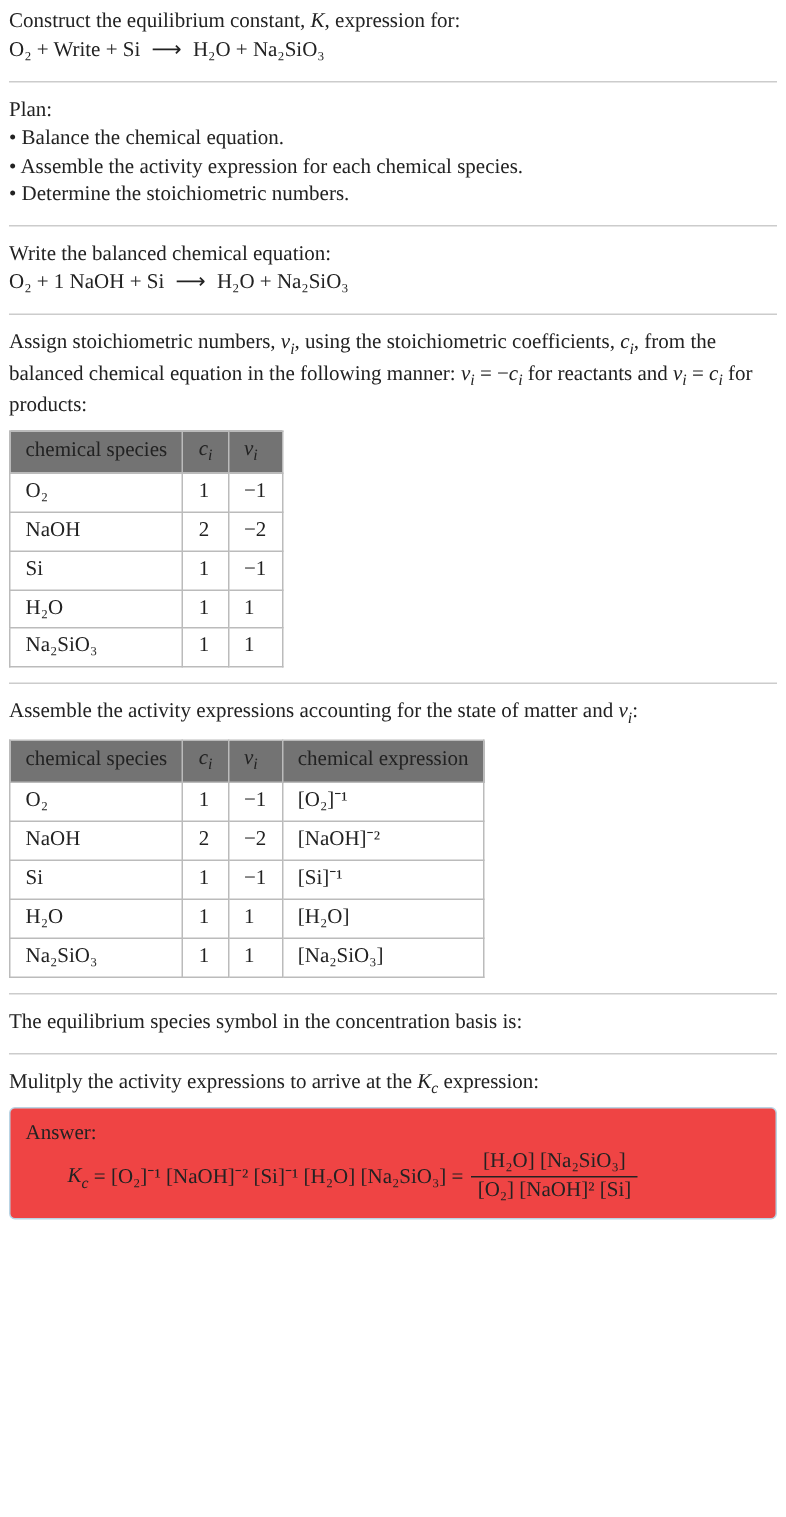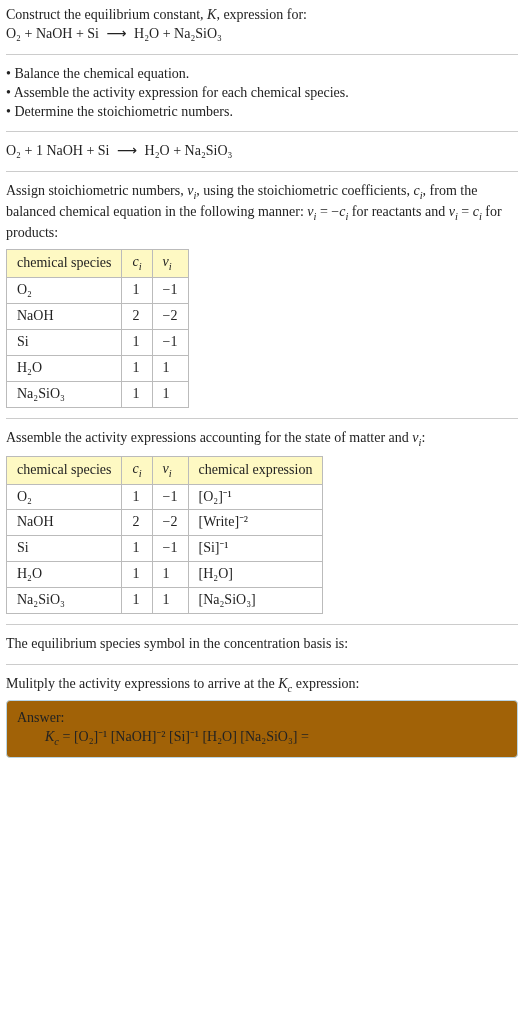--- a/index.html
+++ b/index.html
@@ -27,24 +27,24 @@
     margin: 6px 0;
   }
   table.data th, table.data td {
     border: 1px solid #bbb;
     padding: 3px 10px;
     text-align: left;
     font-weight: normal;
     font-size: 14px;
   }
   table.data th {
-    background: #fef9c3;
+    background: #737373;
   }
   .answerbox {
-    background: #a16207;
+    background: #ef4444;
     border: 1px solid #b9d4e4;
     border-radius: 4px;
     padding: 8px 10px;
     margin-top: 4px;
   }
   .frac {
     display: inline-block;
     vertical-align: middle;
     text-align: center;
     margin: 0 2px;
@@ -57,37 +57,39 @@
   .mulrow { white-space: nowrap; }
 </style>
 </head>
 <body>
 
 <div class="section">
   <div>
     Construct the equilibrium constant, <span class="ital">K</span>, expression for:
   </div>
   <div class="eq">
-    <span>O₂ + NaOH + Si</span>
+    <span>O₂ + Write + Si</span>
     <span class="arrow">⟶</span>
     <span>H₂O + Na₂SiO₃</span>
   </div>
 </div>
 
 <hr class="sep">
 
 <div class="section">
+  <div>Plan:</div>
   <div>• Balance the chemical equation.</div>
   <div>• Assemble the activity expression for each chemical species.</div>
   <div>• Determine the stoichiometric numbers.</div>
 </div>
 
 <hr class="sep">
 
 <div class="section">
+  <div>Write the balanced chemical equation:</div>
   <div class="eq">
     <span>O₂ + 1 NaOH + Si</span>
     <span class="arrow">⟶</span>
     <span>H₂O + Na₂SiO₃</span>
   </div>
 </div>
 
 <hr class="sep">
 
 <div class="section">
@@ -147,21 +149,21 @@
     <tr>
           <td>O₂</td>
           <td>1</td>
           <td>−1</td>
           <td>[O₂]⁻¹</td>
         </tr>
     <tr>
           <td>NaOH</td>
           <td>2</td>
           <td>−2</td>
-          <td>[Write]⁻²</td>
+          <td>[NaOH]⁻²</td>
         </tr>
     <tr>
           <td>Si</td>
           <td>1</td>
           <td>−1</td>
           <td>[Si]⁻¹</td>
         </tr>
     <tr>
           <td>H₂O</td>
           <td>1</td>
@@ -189,15 +191,19 @@
 <div class="section">
   <div>
     Mulitply the activity expressions to arrive at the <span class="ital">K<sub>c</sub></span> expression:
   </div>
   <div class="answerbox">
     <div>Answer:</div>
     <div class="indent mulrow">
       <span class="ital">K<sub>c</sub></span>
       <span> = </span>
       <span>[O₂]⁻¹ [NaOH]⁻² [Si]⁻¹ [H₂O] [Na₂SiO₃] =</span>
+      <span class="frac">
+        <span class="num">[H₂O] [Na₂SiO₃]</span>
+        <span class="den">[O₂] [NaOH]² [Si]</span>
+      </span>
     </div>
   </div>
 </div>
 
 </body></html>

